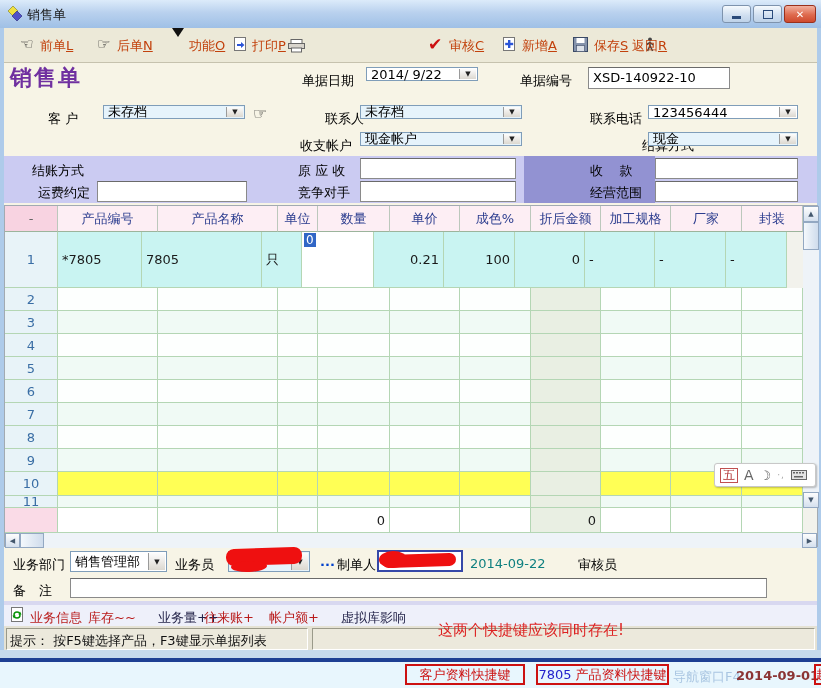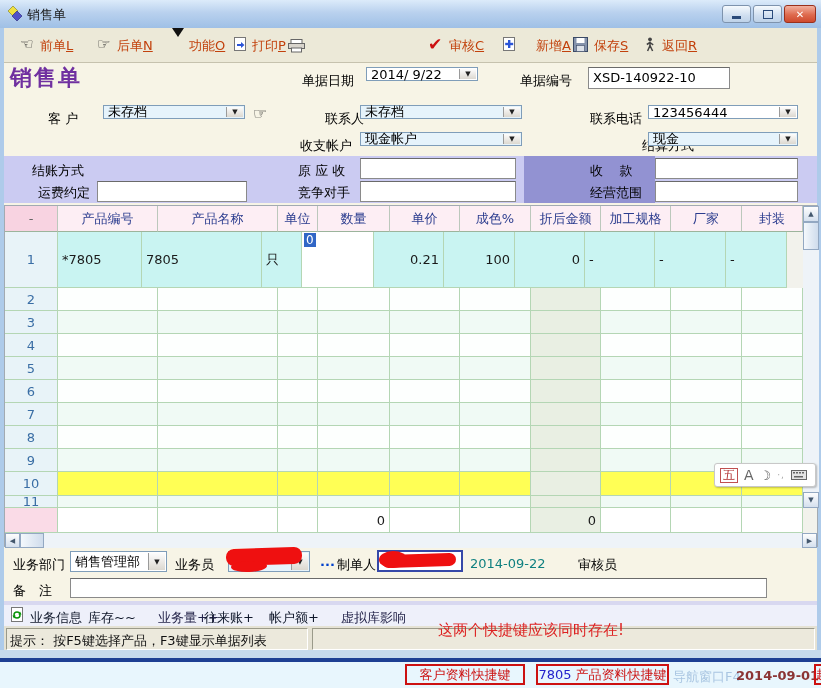--- a/index.html
+++ b/index.html
@@ -76,21 +76,21 @@
     display:flex;align-items:center;gap:6px;padding:0 5px;box-sizing:border-box;}
   .ime-han{font-size:12px;color:#b03030;border:1px solid #c05050;padding:0 2px;line-height:13px;}
   .ime-a{font-size:14px;color:#666;}
   .ime-moon{font-size:13px;color:#555;}
   .ime-dots{font-size:9px;color:#aaa;letter-spacing:1px;}
   
   .scribble{position:absolute;background:#ef1010;border-radius:8px;transform:rotate(-2deg);}
   .makerbox{position:absolute;border:2px solid #3648a8;background:#fff;box-sizing:border-box;}
   .divider{position:absolute;left:4px;top:601px;width:813px;height:4px;background:#d8d8f0;}
   .linksrow{position:absolute;left:4px;top:605px;width:813px;height:21px;background:#eef0fa;}
-  .grn{color:#0f172a;}
+  .grn{color:#b91c1c;}
   .dkk{color:#24244a;}
   .statusbar{position:absolute;left:4px;top:626px;width:813px;height:26px;background:#e5e2d4;}
   .panel{position:absolute;top:2px;height:22px;background:#ece9dc;border:1px solid;
     border-color:#9a9a8a #ffffff #ffffff #9a9a8a;box-sizing:border-box;}
   .hint{position:absolute;left:10px;top:632px;font-size:13px;color:#111;}
   .note-red{position:absolute;left:438px;top:621px;font-size:15px;color:#dd2222;}
   
   .btm-frame{position:absolute;left:0;top:650px;width:821px;height:8px;background:#c6d9ec;}
   .btm-line{position:absolute;left:0;top:658px;width:821px;height:4px;background:#1d3f93;}
   .btm{position:absolute;left:0;top:662px;width:821px;height:26px;background:#e8f6fd;}
@@ -143,32 +143,32 @@
       <rect x="0.5" y="4.5" width="16" height="5" fill="#d8d4cc" stroke="#666"></rect>
       <rect x="3.5" y="9" width="10" height="4" fill="#fff" stroke="#666"></rect>
     </svg>
     <span class="tico chk" style="left:428px;">✔</span>
     <span class="tbi" style="left:449px;"><span>审核</span><u>C</u></span>
     <svg class="tico" style="left:503px;" width="13" height="15">
       <rect x="0.5" y="0.5" width="11" height="13" fill="#fff" stroke="#777"></rect>
       <rect x="5" y="3" width="2.4" height="8" fill="#2b55d8"></rect>
       <rect x="2.2" y="5.8" width="8" height="2.4" fill="#2b55d8"></rect>
     </svg>
-    <span class="tbi" style="left:536px;"><span>新增</span><u>A</u></span>
+    <span class="tbi" style="left:522px;"><span>新增</span><u>A</u></span>
     <svg class="tico" style="left:573px;" width="15" height="15">
       <rect x="0.5" y="0.5" width="14" height="14" fill="#8593ac" stroke="#3b4a66"></rect>
       <rect x="3.5" y="1" width="8" height="5" fill="#fff"></rect>
       <rect x="3.5" y="8.5" width="8" height="6" fill="#dde2ea" stroke="#3b4a66" stroke-width="0.6"></rect>
     </svg>
     <span class="tbi" style="left:594px;"><span>保存</span><u>S</u></span>
     <svg class="tico" style="left:644px;" width="12" height="16">
       <circle cx="6" cy="2.3" r="1.9" fill="#444"></circle>
       <path d="M6 4.5 L6 8.5 M6 5.5 L2.8 7.5 M6 5.5 L9.2 7.8 M6 8.5 L3.6 14 M6 8.5 L8.6 14" stroke="#444" stroke-width="1.5" fill="none"></path>
     </svg>
-    <span class="tbi" style="left:662px;"><span>返回</span><u>R</u></span>
+    <span class="tbi" style="left:632px;"><span>返回</span><u>R</u></span>
   </div>
 
   <div class="sideL"></div>
   <div class="sideR"></div>
 
   <div class="form-title">销售单</div>
 
   <span class="lbl" style="left:302px;top:72px;">单据日期</span>
   <div class="combo white" style="left:366px;top:67px;width:112px;">
     <span>2014/ 9/22</span>

